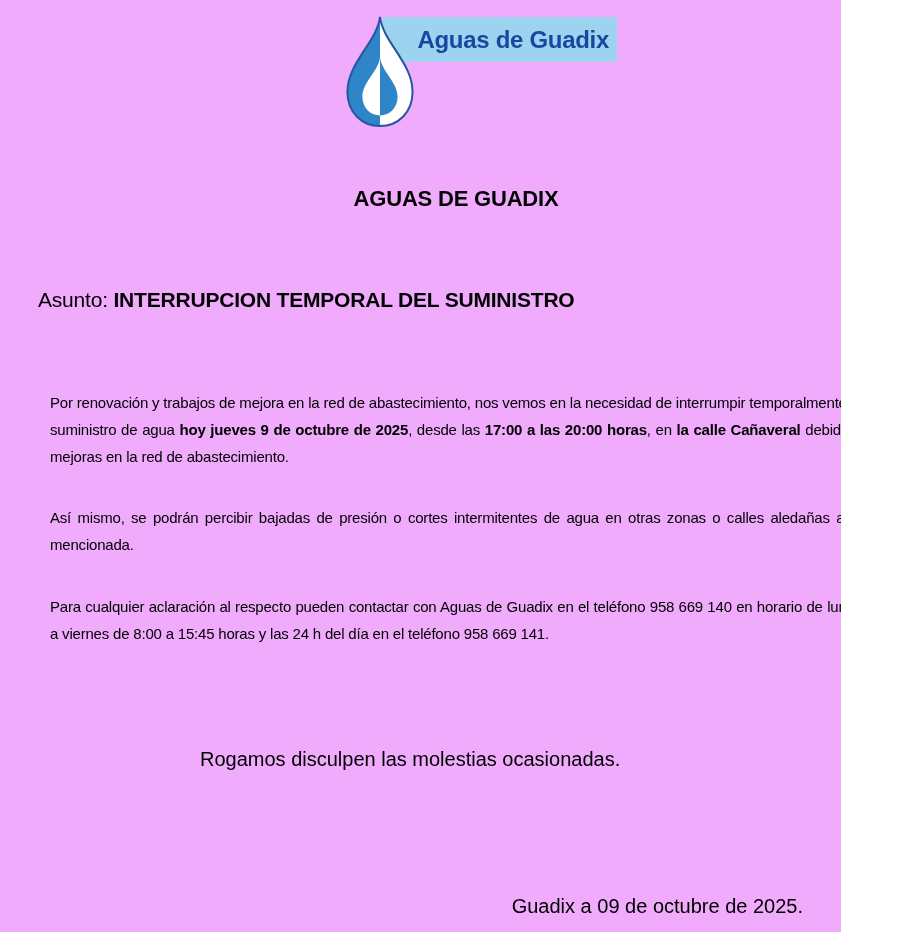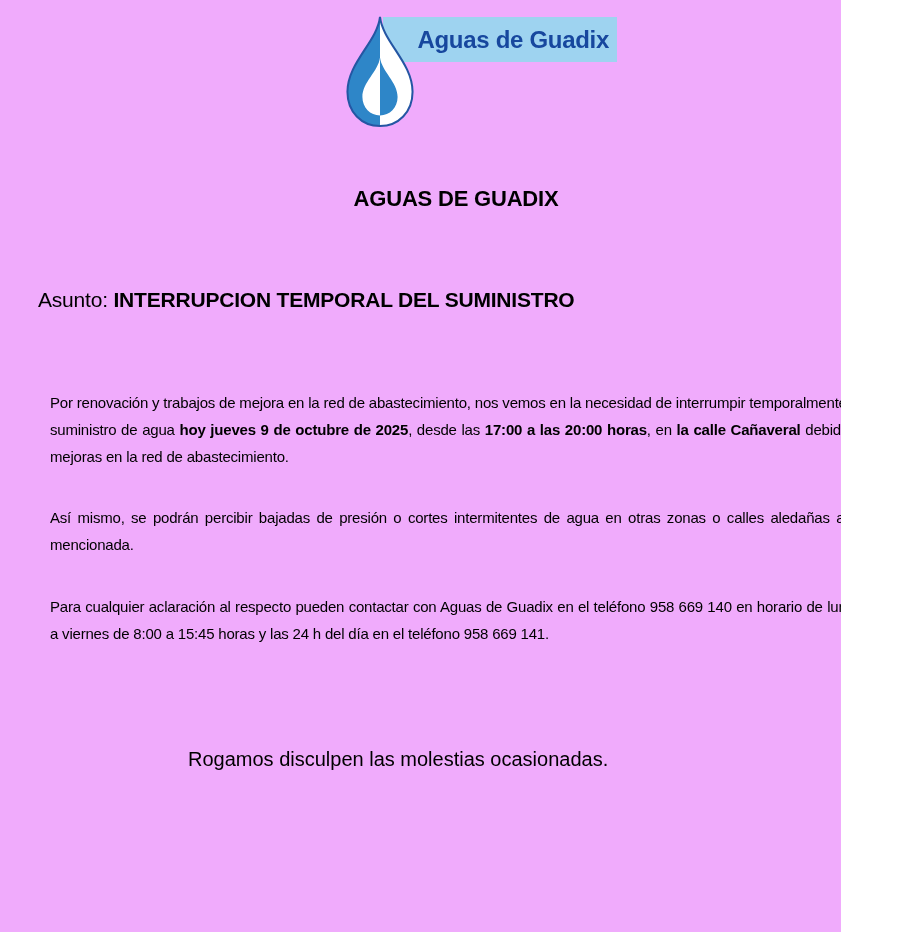--- a/index.html
+++ b/index.html
@@ -74,21 +74,21 @@
     font-size: 15px;
     line-height: 27px;
     letter-spacing: -0.2px;
   }
   .p1 { top: 389px; }
   .p2 { top: 504px; }
   .p3 { top: 593px; }
   .closing-line {
     position: absolute;
     top: 746px;
-    left: 188px;
+    left: 200px;
     font-size: 20px;
     line-height: 26px;
   }
   .date-line {
     position: absolute;
     top: 893px;
     right: 38px;
     font-size: 20px;
     line-height: 26px;
   }
@@ -135,14 +135,15 @@
   </div>
 
   <p class="body-par p1"><span>Por renovación y trabajos de mejora en la red de abastecimiento, nos vemos en la necesidad de interrumpir temporalmente el suministro de agua </span><span style="font-weight: 700;">hoy jueves 9 de octubre de 2025</span><span>, desde las </span><span style="font-weight: 700;">17:00 a las 20:00 horas</span><span>, en </span><span style="font-weight: 700;">la calle Cañaveral</span><span> debido a mejoras en la red de abastecimiento.</span></p>
 
   <p class="body-par p2">Así mismo, se podrán percibir bajadas de presión o cortes intermitentes de agua en otras zonas o calles aledañas a la mencionada.</p>
 
   <p class="body-par p3">Para cualquier aclaración al respecto pueden contactar con Aguas de Guadix en el teléfono 958 669 140 en horario de lunes a viernes de 8:00 a 15:45 horas y las 24 h del día en el teléfono 958 669 141.</p>
 
   <div class="closing-line">Rogamos disculpen las molestias ocasionadas.</div>
 
+  <div class="date-line">Guadix a 09 de octubre de 2025.</div>
 
 </div>
 
 </body></html>

